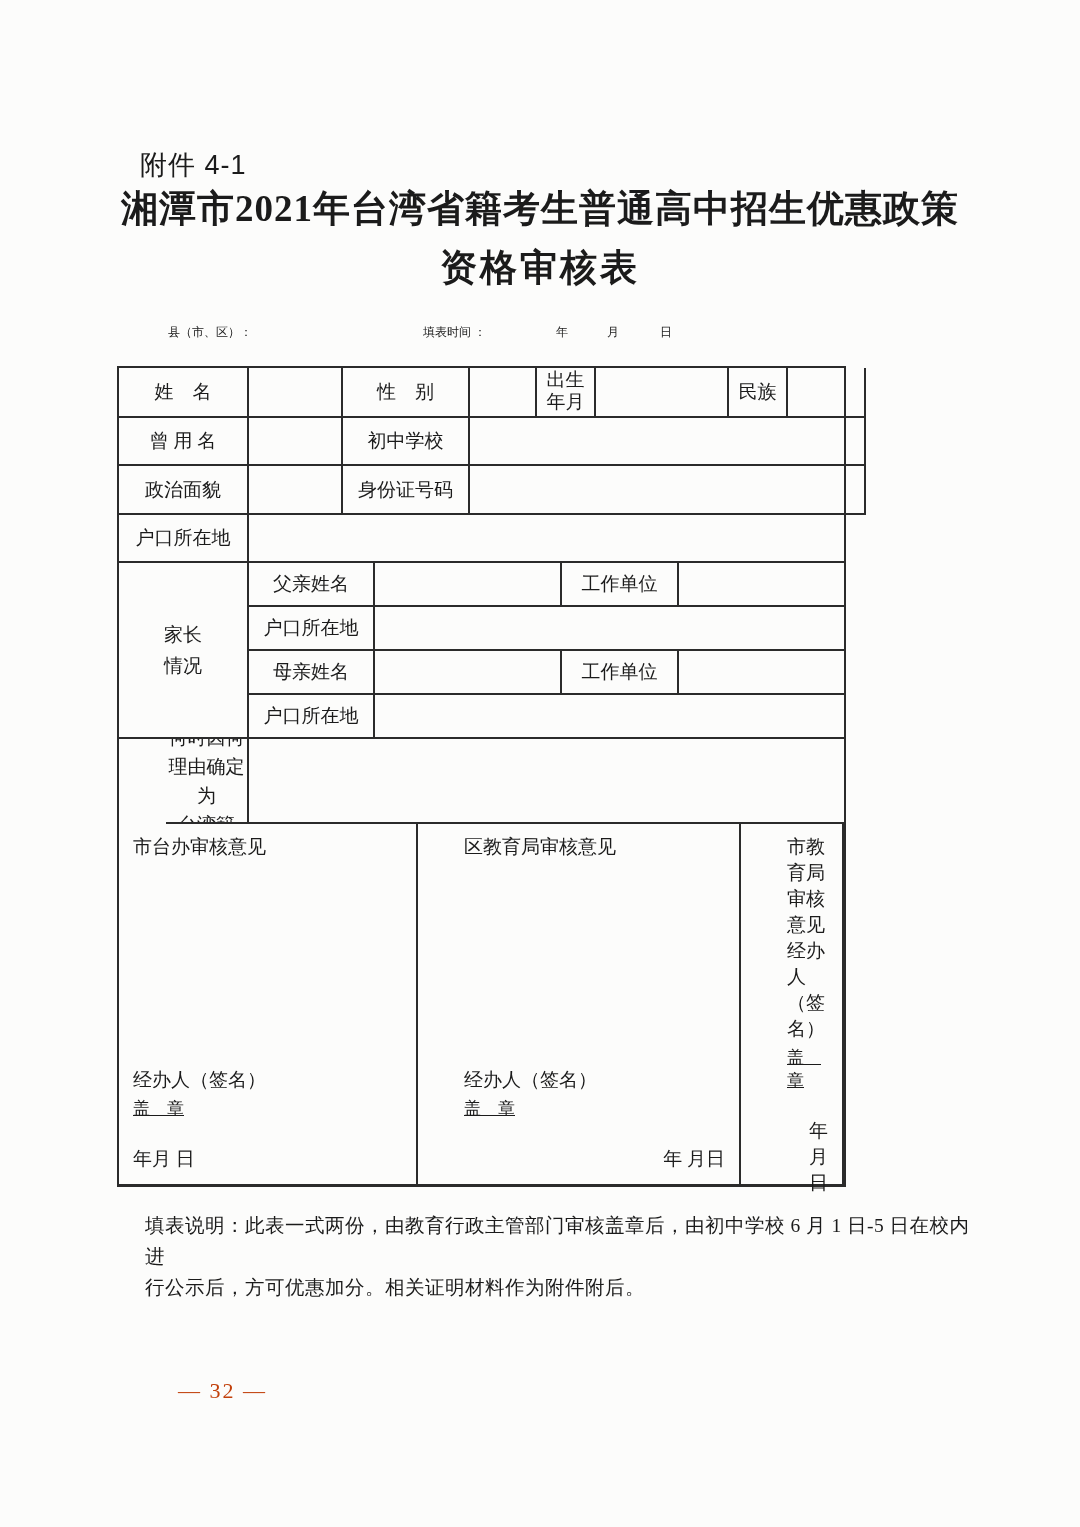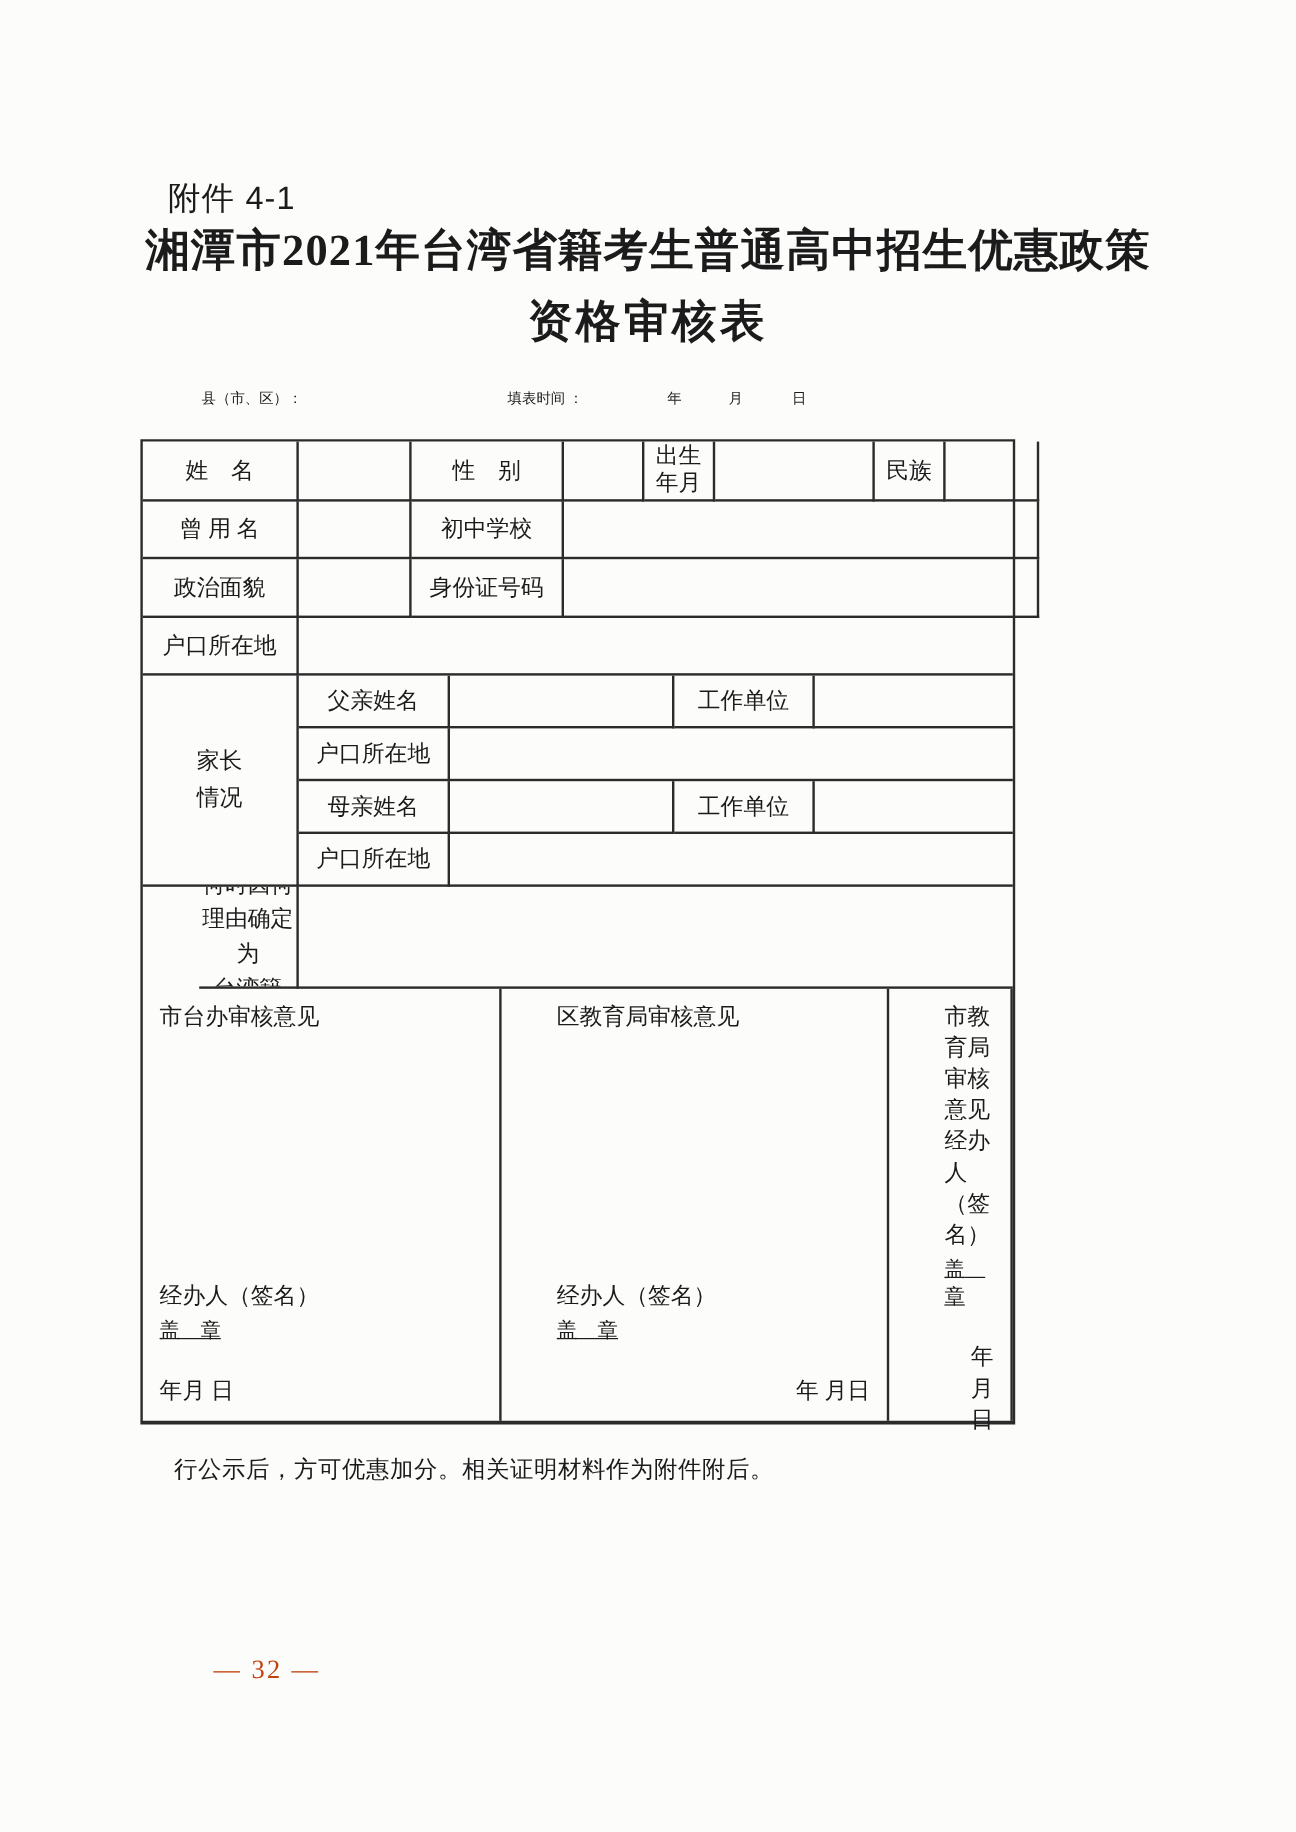--- a/index.html
+++ b/index.html
@@ -186,18 +186,19 @@
         <div class="spacer"></div>
         <div class="signLine">经办人（签名）</div>
         <div class="sealLine">盖　章</div>
         <div class="dateLine dateCenter">年 月 日</div>
       </div>
 
     </div>
   </div>
 
   <div class="abs footerNote">
+    <div>填表说明：此表一式两份，由教育行政主管部门审核盖章后，由初中学校 6 月 1 日-5 日在校内进</div>
     <div>行公示后，方可优惠加分。相关证明材料作为附件附后。</div>
   </div>
 
   <div class="abs pageNum">— 32 —</div>
 
 </div>
 
 </body></html>

